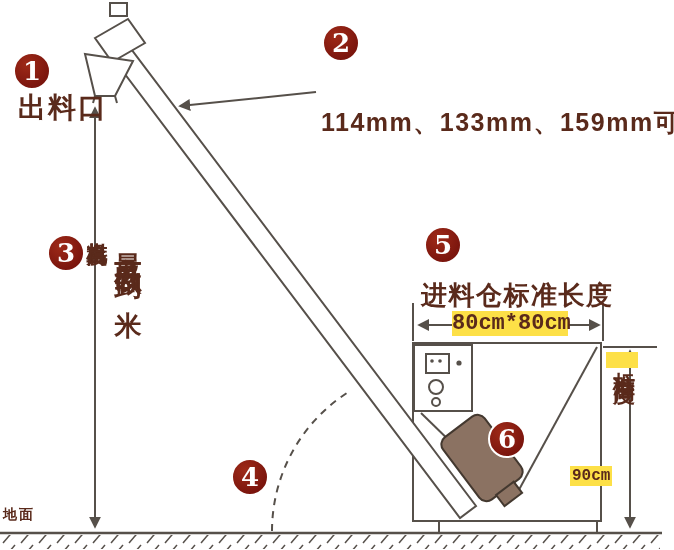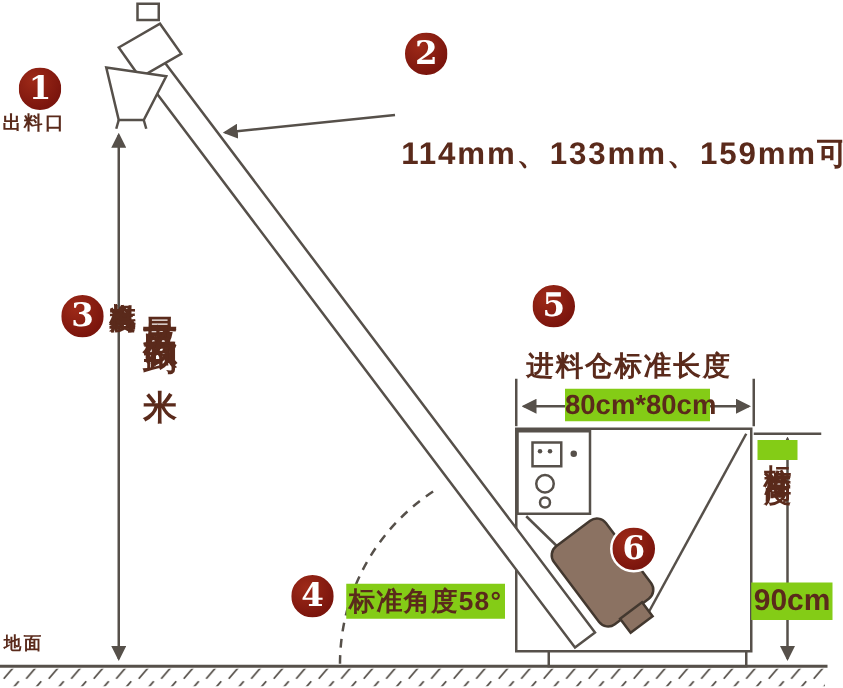--- a/index.html
+++ b/index.html
@@ -14,21 +14,21 @@
     position:absolute;width:38px;height:38px;border-radius:50%;
     background:radial-gradient(circle at 35% 30%, var(--badge-highlight,#9e2a18), var(--badge-bg,#7b150d) 72%);
     color:#fff;font-family:"DejaVu Serif",serif;font-weight:bold;font-size:26px;
     display:flex;align-items:center;justify-content:center;line-height:1;
     border:2px solid #fff;box-sizing:border-box;
   }
   .lbl{
     position:absolute;color:var(--text,#5a2a1b);font-weight:bold;white-space:nowrap;
   }
   .v{writing-mode:vertical-rl;text-orientation:upright;}
-  .mask{background:#84cc16;}
+  .mask{background:#fde047;font-family:Liberation Mono, monospace;}
 </style>
 </head>
 <body>
 
 <div id="stage">
 
   <svg width="674" height="550" viewBox="0 0 674 550">
     <defs>
       <marker id="ah" viewBox="0 0 10 10" refX="8.5" refY="5" markerWidth="12" markerHeight="12" orient="auto-start-reverse" markerUnits="userSpaceOnUse">
         <path d="M0,0 L10,5 L0,10 z" style="fill:var(--line,#56504a)"></path>
@@ -83,29 +83,28 @@
     <rect x="0" y="535" width="660" height="14" fill="url(#hatch)"></rect>
   </svg>
 
   <div class="badge" style="left:13px;top:52px">1</div>
   <div class="badge" style="left:322px;top:24px">2</div>
   <div class="badge" style="left:47px;top:234px">3</div>
   <div class="badge" style="left:231px;top:458px">4</div>
   <div class="badge" style="left:424px;top:226px">5</div>
   <div class="badge" style="left:488px;top:420px">6</div>
 
-  <div class="lbl" style="left:2px;top:89px;font-size:15px;letter-spacing:2px">出料口</div>
+  <div class="lbl" style="left:18px;top:89px;font-size:28px;letter-spacing:2px">出料口</div>
 
   <div class="lbl" style="left:321px;top:106px;font-size:25px;letter-spacing:1.5px">114mm、133mm、159mm可选</div>
 
   <div class="lbl v" style="left:83px;top:226px;font-size:21px">上料机高度</div>
   <div class="lbl v" style="left:110px;top:232px;font-size:27px;letter-spacing:4px">最高可以做到7米</div>
 
-  <div class="lbl mask" style="left:277px;top:467px;font-size:21px;letter-spacing:1px;padding:0 2px">标准角度58°</div>
 
-  <div class="lbl" style="left:421px;top:278px;font-size:22px;letter-spacing:1.5px">进料仓标准长度</div>
+  <div class="lbl" style="left:421px;top:278px;font-size:26px;letter-spacing:1.5px">进料仓标准长度</div>
   <div class="lbl mask" style="left:452px;top:311px;width:116px;text-align:center;font-size:22px">80cm*80cm</div>
 
   <div class="lbl v mask" style="left:606px;top:352px;font-size:22px;letter-spacing:3px;padding:2px 1px">标准高度</div>
-  <div class="lbl mask" style="left:601px;top:466px;font-size:24px;padding:1px 2px">90cm</div>
+  <div class="lbl mask" style="left:570px;top:466px;font-size:16px;padding:1px 2px">90cm</div>
 
   <div class="lbl" style="left:3px;top:506px;font-size:14px;letter-spacing:2px">地面</div>
 </div>
 
 </body></html>

